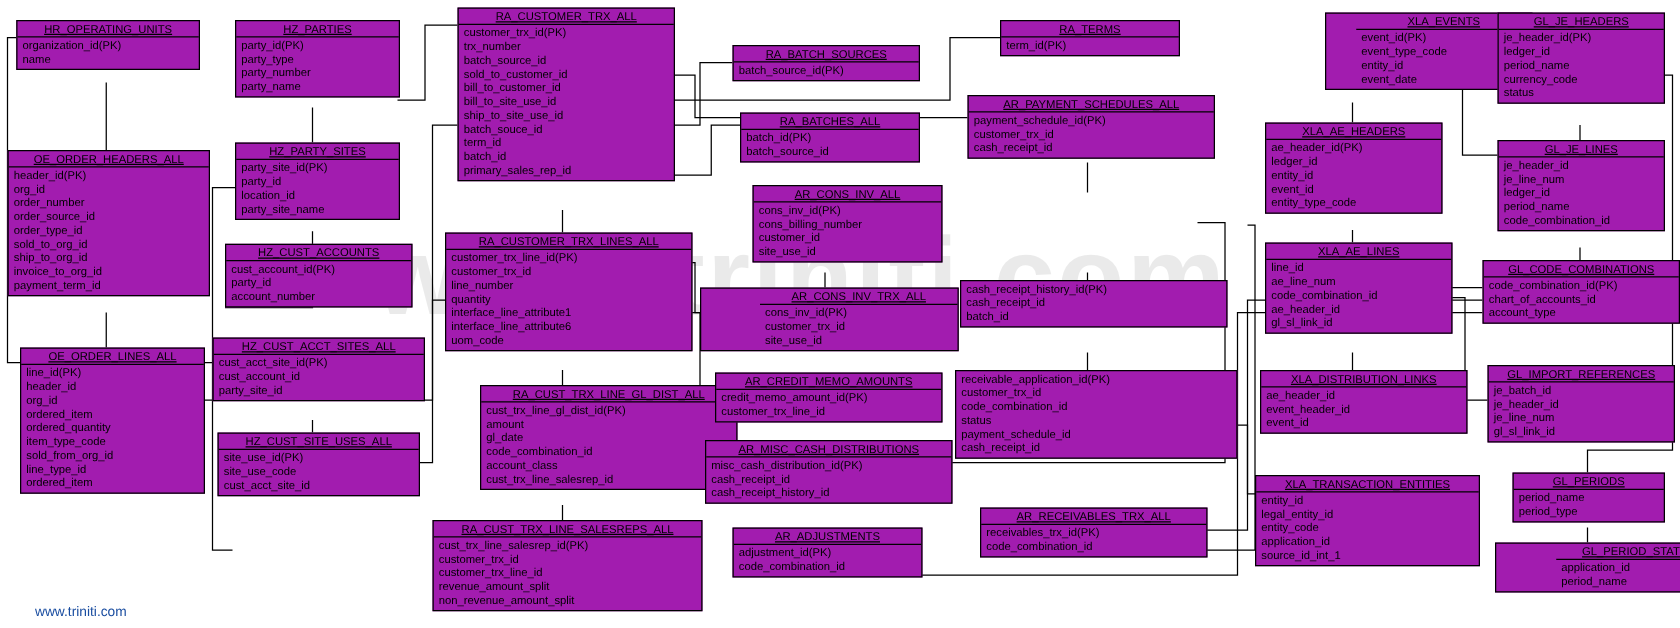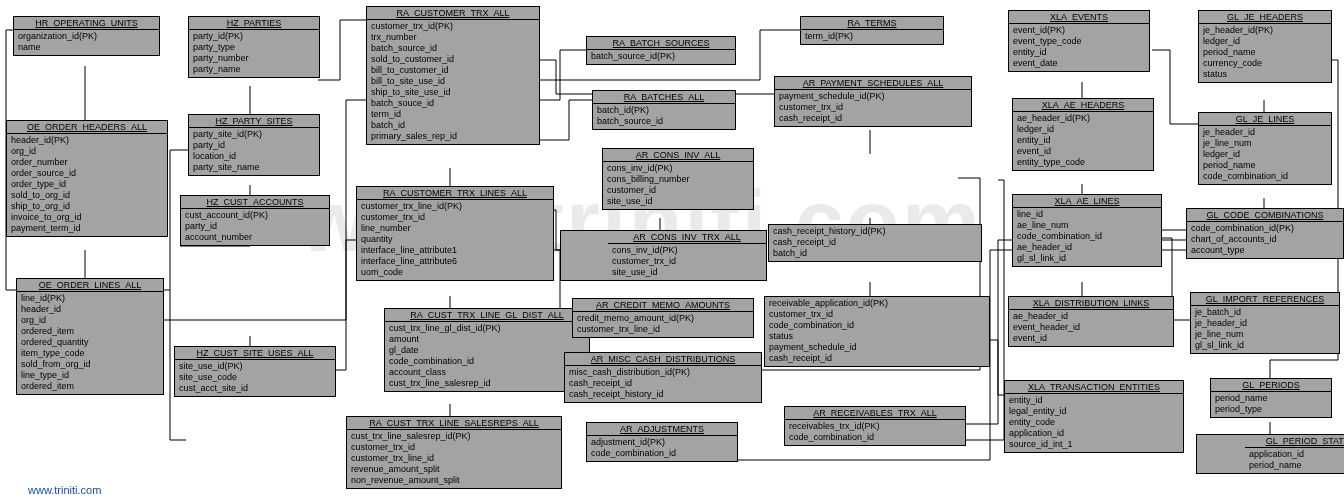--- a/index.html
+++ b/index.html
@@ -1,17 +1,17 @@
 <!DOCTYPE html>
 <html><head>
 <meta charset="utf-8">
 <style>
   html,body{margin:0;padding:0;background:#fff;font-family:Verdana,Arial,sans-serif;font-size:9px;color:#000;}
   .canvas{position:relative;width:1344px;height:502px;}
-  .entity{position:absolute;border:1px solid #000;background:#a3a3a3;}
+  .entity{position:absolute;border:1px solid #000;background:#a21caf;}
   .entity .title{border-bottom:1px solid #000;text-align:center;padding:1px 3px;font-weight:normal;text-decoration:underline;white-space:nowrap;}
   .entity .fields{padding:1px 4px 2px 4px;}
   .entity .fields div{white-space:nowrap;line-height:11px;}
   .watermark{position:absolute;left:300px;top:170px;font-size:88px;font-weight:bold;color:#000;opacity:0.08;letter-spacing:2px;pointer-events:none;}
   .footer{position:absolute;left:28px;bottom:6px;color:#1a4da0;font-size:11px;}
   svg.wires{position:absolute;left:0;top:0;pointer-events:none;}
 </style>
 </head>
 <body>
 <div class="canvas" id="canvas">
@@ -116,20 +116,28 @@
       </div>
     </div>
     <div class="entity" style="left: 180px; top: 195px; width: 148px;">
       <div class="title">HZ_CUST_ACCOUNTS</div>
       <div class="fields">
         <div>cust_account_id(PK)</div>
         <div>party_id</div>
         <div>account_number</div>
       </div>
     </div>
+    <div class="entity" style="left: 170px; top: 270px; width: 168px;">
+      <div class="title">HZ_CUST_ACCT_SITES_ALL</div>
+      <div class="fields">
+        <div>cust_acct_site_id(PK)</div>
+        <div>cust_account_id</div>
+        <div>party_site_id</div>
+      </div>
+    </div>
     <div class="entity" style="left: 174px; top: 346px; width: 160px;">
       <div class="title">HZ_CUST_SITE_USES_ALL</div>
       <div class="fields">
         <div>site_use_id(PK)</div>
         <div>site_use_code</div>
         <div>cust_acct_site_id</div>
       </div>
     </div>
     <div class="entity" style="left: 366px; top: 6px; width: 172px;">
       <div class="title">RA_CUSTOMER_TRX_ALL</div>
@@ -263,21 +271,21 @@
         <div>cash_receipt_id</div>
       </div>
     </div>
     <div class="entity" style="left: 784px; top: 406px; width: 180px;">
       <div class="title">AR_RECEIVABLES_TRX_ALL</div>
       <div class="fields">
         <div>receivables_trx_id(PK)</div>
         <div>code_combination_id</div>
       </div>
     </div>
-    <div class="entity" style="left: 1008px; top: 10px; width: 140px;">
+    <div class="entity" style="left: 1060px; top: 10px; width: 140px; padding-left: 24px;">
       <div class="title">XLA_EVENTS</div>
       <div class="fields">
         <div>event_id(PK)</div>
         <div>event_type_code</div>
         <div>entity_id</div>
         <div>event_date</div>
       </div>
     </div>
     <div class="entity" style="left: 1012px; top: 98px; width: 140px;">
       <div class="title">XLA_AE_HEADERS</div>

